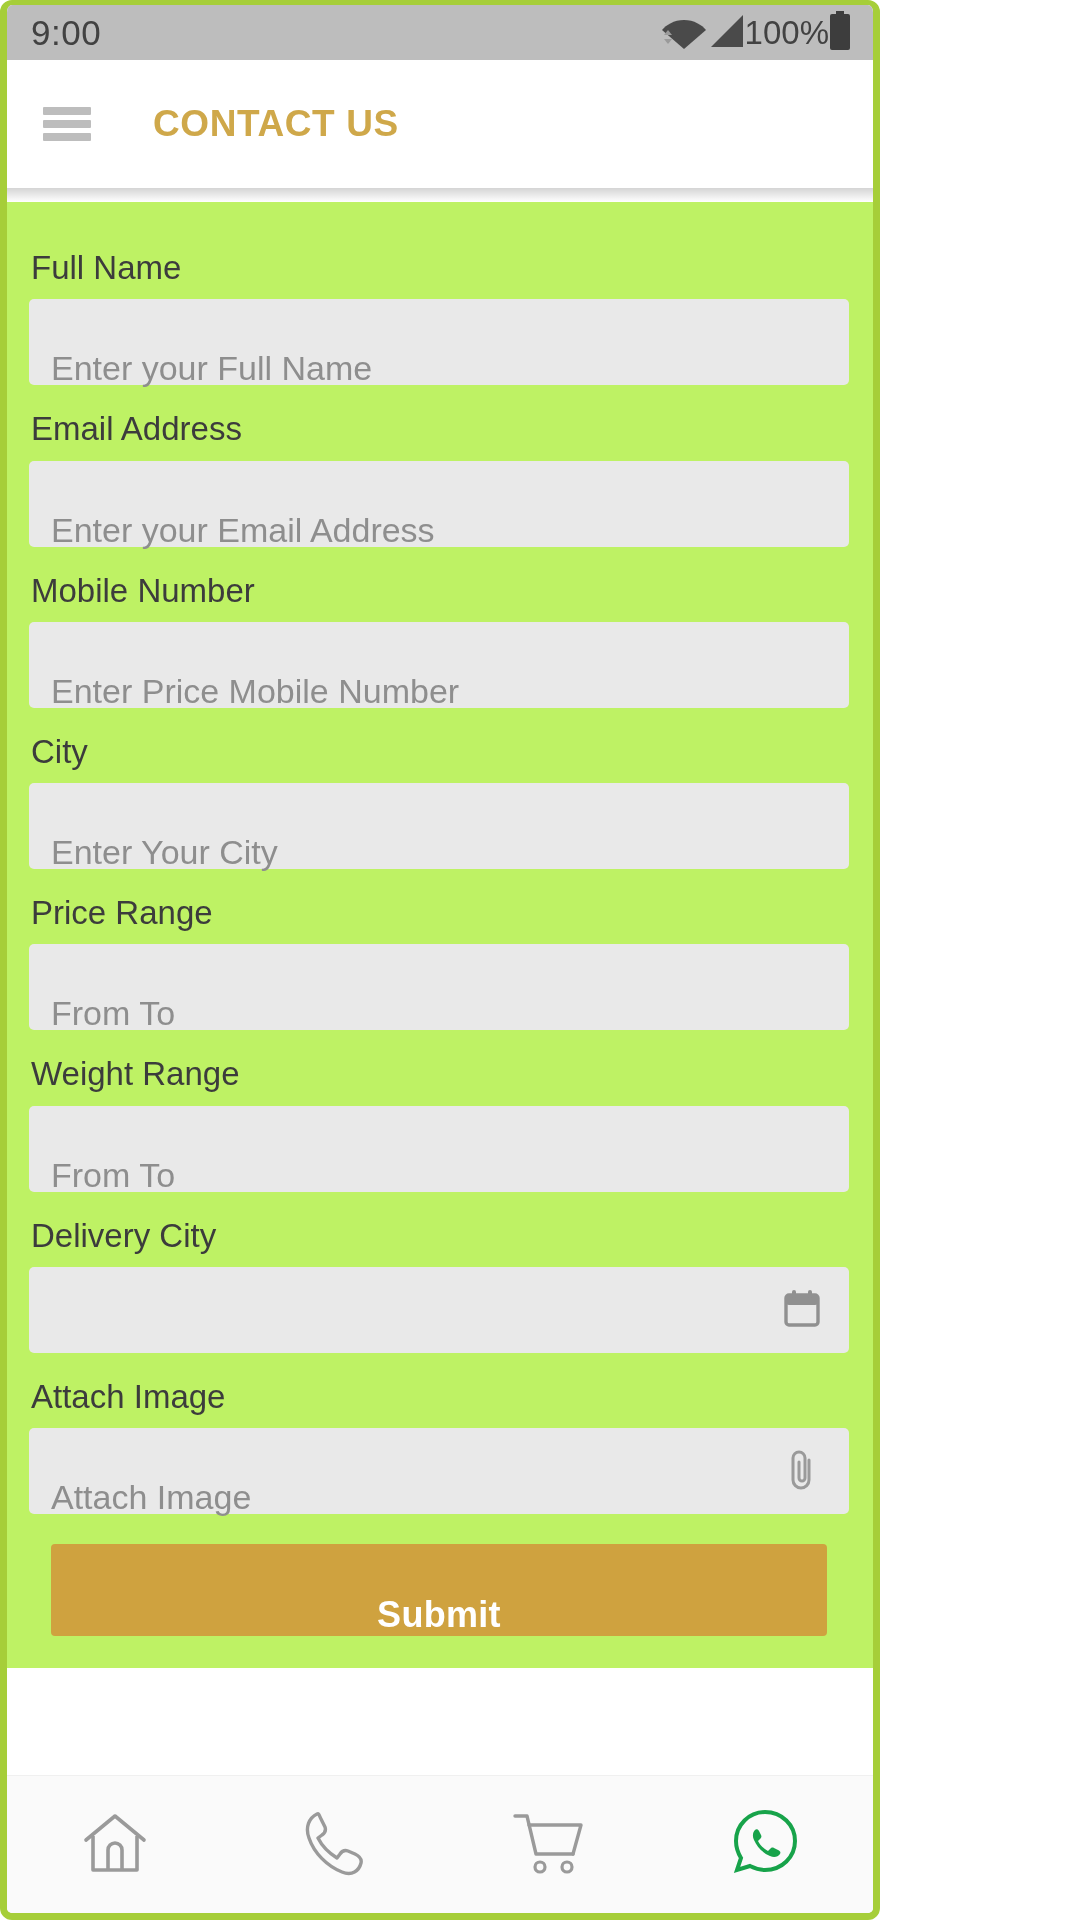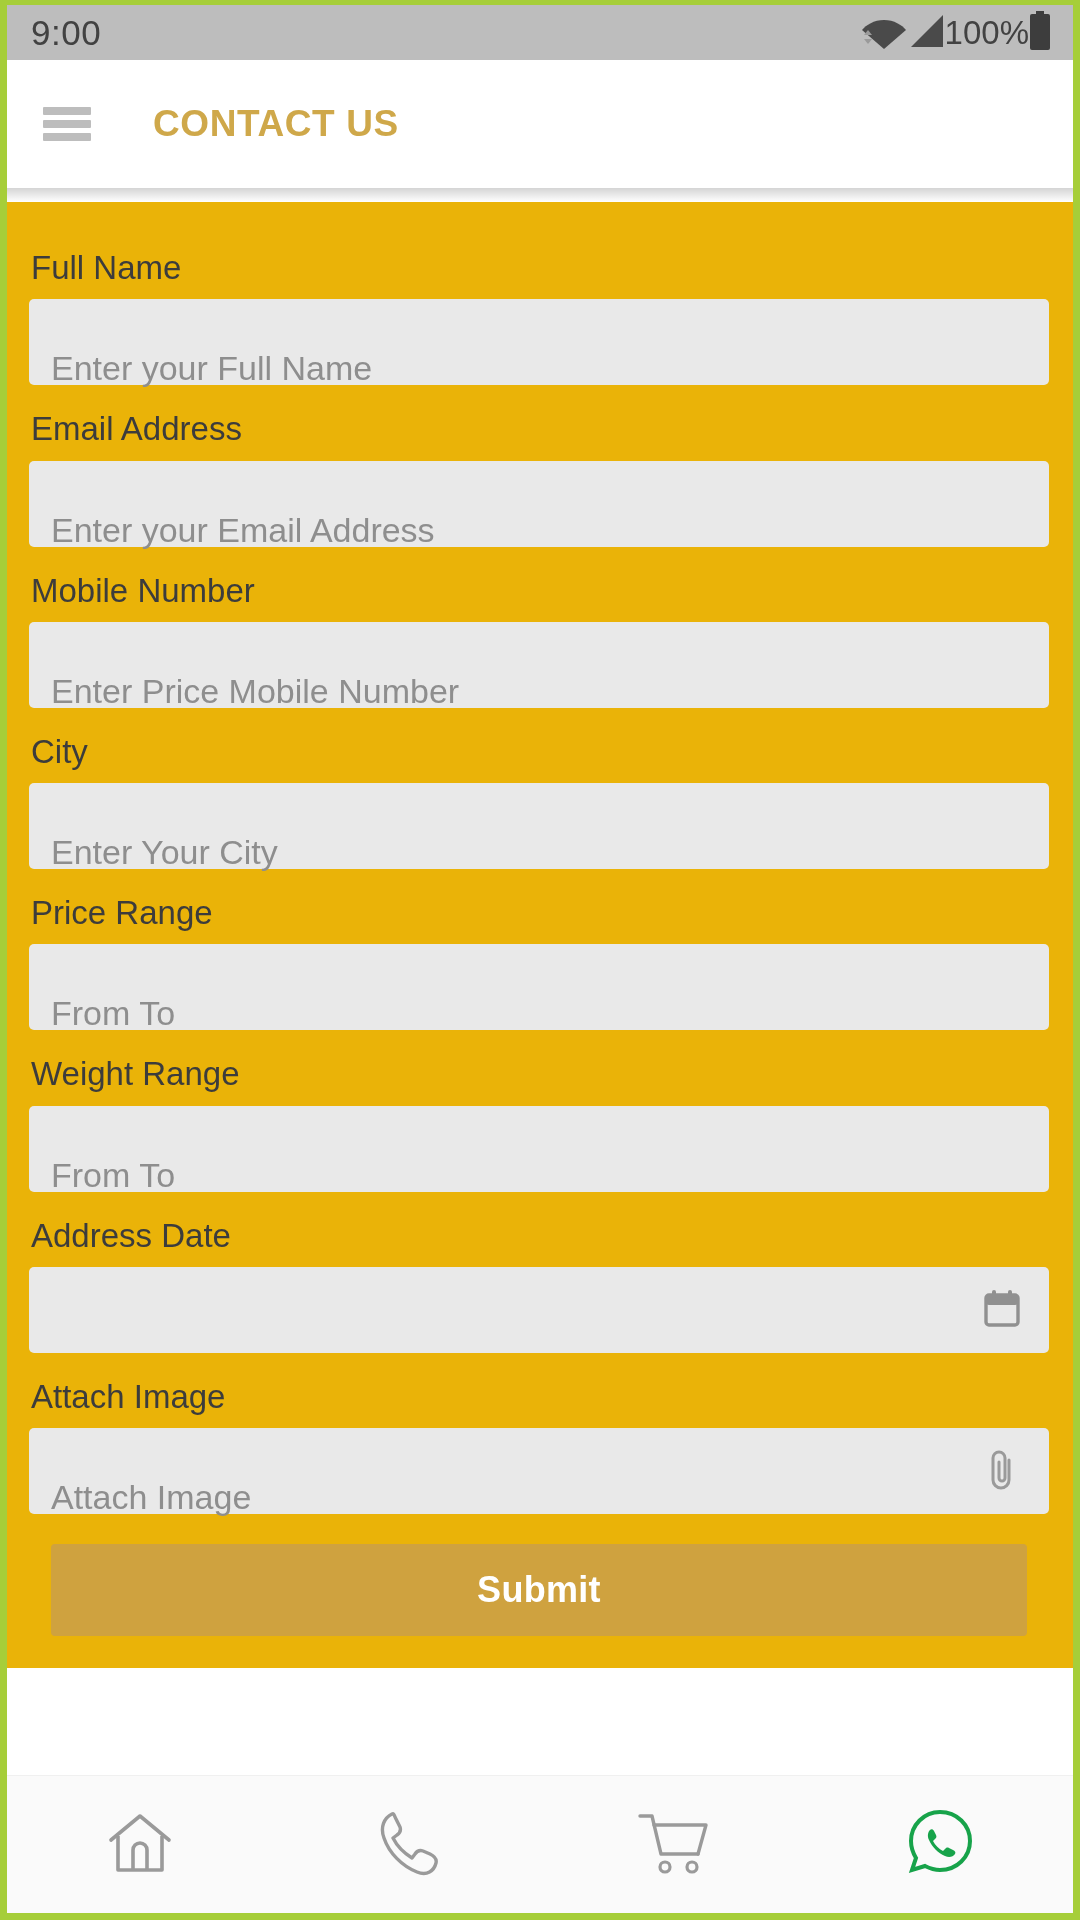--- a/index.html
+++ b/index.html
@@ -7,27 +7,28 @@
   html, body {
     width:1080px; height:1920px;
     background:#ffffff;
     font-family:"Liberation Sans", sans-serif;
     overflow:hidden;
   }
 
   
   #phone {
     position:relative;
-    width:1080px; height:1920px;
+    width:880px; height:1920px;
     background:#ffffff;
     border-left:7px solid #a6ce39;
     border-right:7px solid #a6ce39;
     border-top:5px solid #a6ce39;
     border-bottom:7px solid #a6ce39;
     overflow:hidden;
+    border-radius:12px;
   }
 
   
   #statusbar {
     position:relative;
     height:55px;
     background:#bdbdbd;
     display:flex; align-items:center;
     padding:0 22px 0 24px;
     color:#3d3d3d;
@@ -73,21 +74,21 @@
   }
   #appbar-shadow {
     height:14px;
     background:linear-gradient(to bottom, rgba(0,0,0,.17), rgba(0,0,0,0));
   }
 
   
   #form {
     position:relative;
     padding:48px 24px 0 22px;
-    background:#eab308;
+    background:#bef264;
     height:1466px;
   }
   .field { margin-bottom:26px; }
   .field-label {
     font-size:33px;
     color:#3c3c3c;
     margin-bottom:13px;
     padding-left:2px;
     line-height:1.1;
   }
@@ -110,21 +111,21 @@
     transform:translateY(-50%);
     display:flex; align-items:center; justify-content:center;
   }
 
   
   #submit-wrap { padding:0 22px; margin-top:30px; }
   #submit-button {
     height:92px;
     background:#cfa23f;
     border-radius:4px;
-    display:flex; align-items:center; justify-content:center;
+    display:flex; align-items:flex-end; justify-content:center;
     cursor:pointer;
   }
   #submit-label {
     color:#ffffff;
     font-size:36px;
     font-weight:bold;
     letter-spacing:.3px;
   }
 
   
@@ -226,21 +227,21 @@
     </div>
 
     <div class="field">
       <div class="field-label">Weight Range</div>
       <div class="field-input">
         <span class="field-placeholder">From To</span>
       </div>
     </div>
 
     <div class="field">
-      <div class="field-label">Address Date</div>
+      <div class="field-label">Delivery City</div>
       <div class="field-input">
         <span class="field-icon">
           <svg width="42" height="42" viewBox="0 0 42 42">
             <rect x="5" y="6" width="32" height="30" rx="3" fill="none" stroke="#909090" stroke-width="3.4"></rect>
             <rect x="5" y="6" width="32" height="10" rx="3" fill="#909090"></rect>
             <rect x="11" y="1" width="4" height="8" rx="2" fill="#909090"></rect>
             <rect x="27" y="1" width="4" height="8" rx="2" fill="#909090"></rect>
           </svg>
         </span>
       </div>

